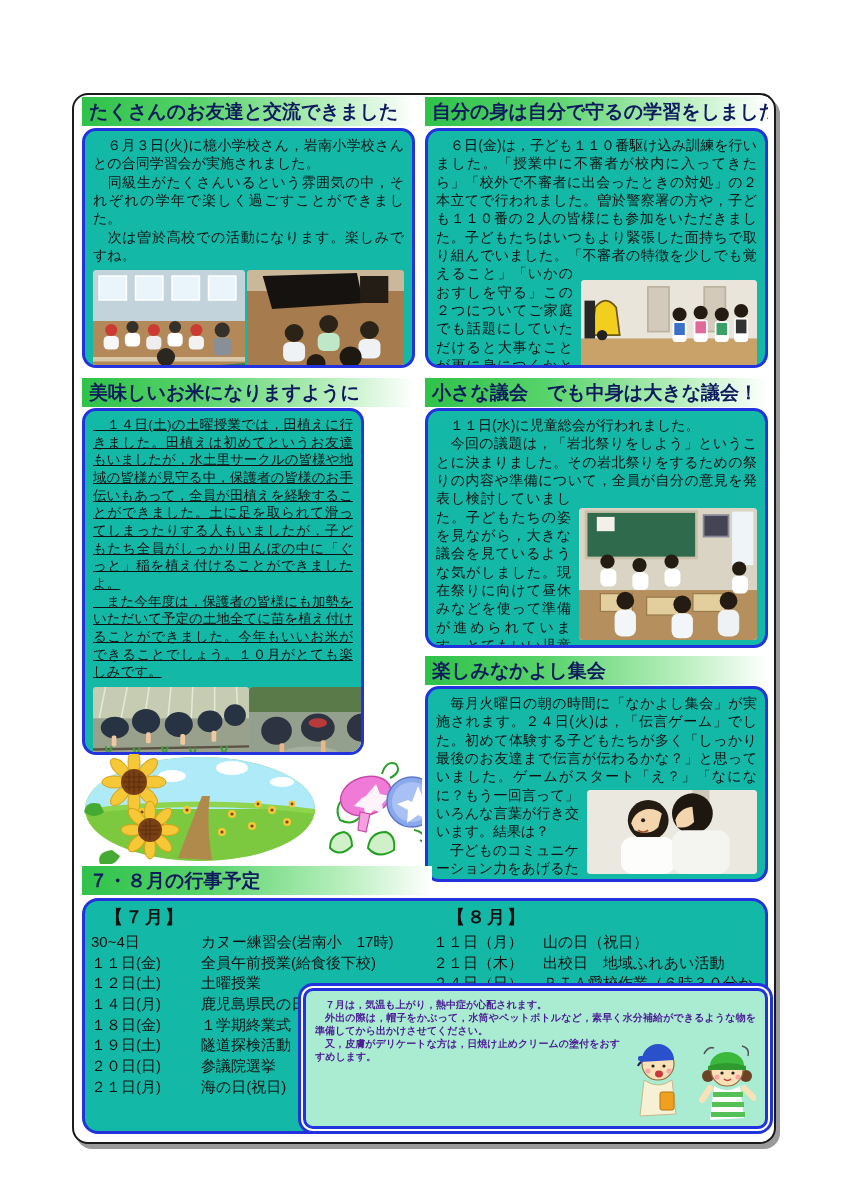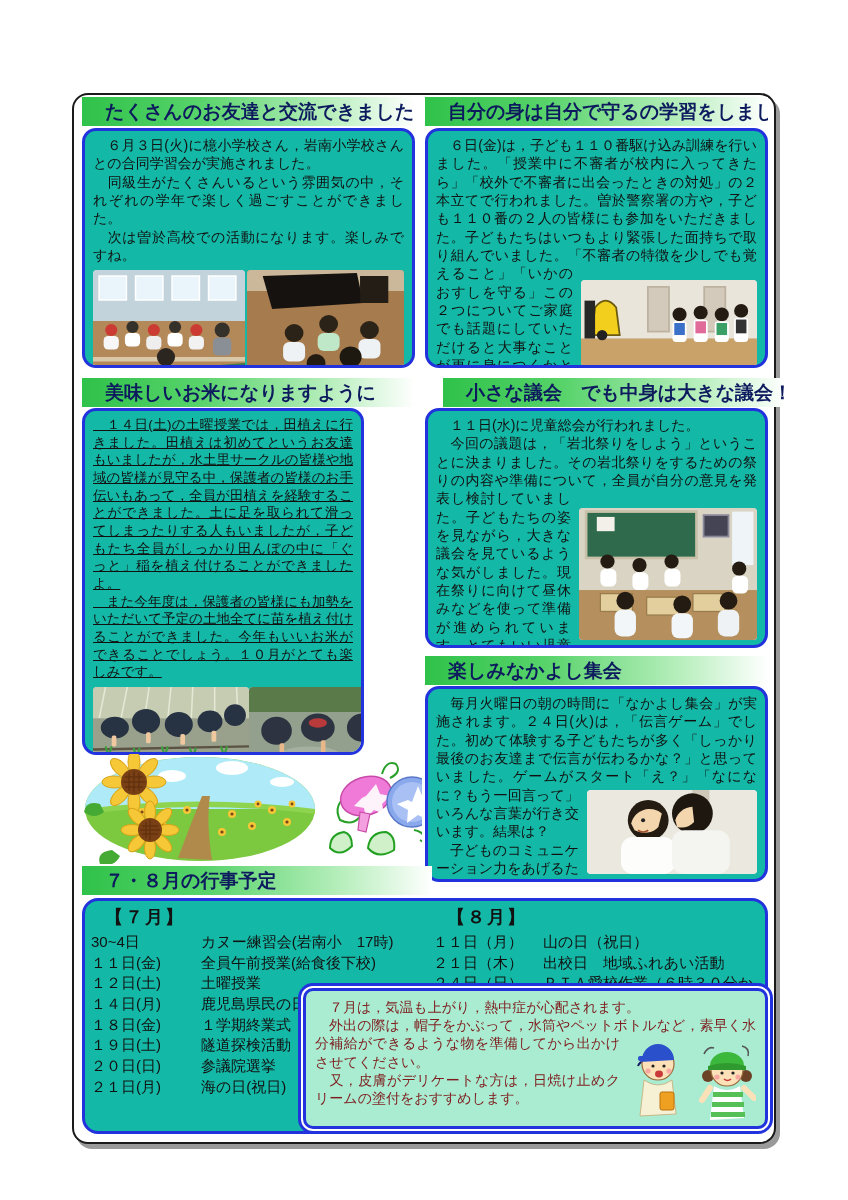--- a/index.html
+++ b/index.html
@@ -1,41 +1,41 @@
 <!DOCTYPE html>
 <html><head>
 <meta charset="utf-8">
 <style>
   html,body{margin:0;padding:0;background:#fff;}
   .page{position:relative;width:848px;height:1200px;background:#ffffff;overflow:hidden;
         font-family:"Liberation Sans","DejaVu Sans",sans-serif;color:#111;}
   .sheet{position:absolute;left:72px;top:93px;width:700px;height:1047px;background:#fff;
          border:2px solid #1a1a1a;border-radius:16px;box-shadow:4px 5px 0 #9a9a9a;}
   .sec-head{position:absolute;height:29px;line-height:29px;font-size:19px;font-weight:bold;
-            color:#0d1a5e;padding-left:23px;box-sizing:border-box;letter-spacing:0px;
+            color:#0d1a5e;padding-left:7px;box-sizing:border-box;letter-spacing:0px;
             background:linear-gradient(to right,#2fc24a 0%,#57d36a 35%,#b9efbe 75%,#ffffff 100%);
             white-space:nowrap;overflow:hidden;}
   .box{position:absolute;background:#14b8a6;border:3px solid #2233dd;border-radius:14px;
        box-sizing:border-box;padding:5px 8px;overflow:hidden;}
   .body{margin:0;font-size:14px;line-height:1.31;white-space:pre-line;text-align:justify;}
   .photo{border-radius:4px;overflow:hidden;background:#ddd;flex:0 0 auto;}
   .photo svg{display:block;width:100%;height:100%;}
   .photorow{display:flex;justify-content:space-between;margin-top:6px;}
   .fspacer{float:right;width:0;}
   .fphoto{float:right;clear:right;margin:4px 0 2px 8px;}
   
   .sch-col{position:absolute;font-size:15px;line-height:1.38;}
   .sch-month{font-size:18px;font-weight:bold;letter-spacing:2px;margin:0 0 2px 14px;}
   .sch-row{display:flex;}
   .sch-date{width:96px;white-space:pre;flex:0 0 auto;}
   .sch-event{margin-left:14px;white-space:pre-line;}
   .notice{position:absolute;left:303px;top:988px;width:465px;height:141px;background:#a9ecd2;
           border:3px solid #2233dd;border-radius:10px;box-shadow:0 0 0 2px #ffffff,0 0 0 5px #2233dd;
           box-sizing:border-box;padding:7px 9px;overflow:hidden;}
-  .notice .body{font-size:14px;font-weight:normal;color:#7f1d1d;line-height:1.3;}
+  .notice .body{font-size:10px;font-weight:bold;color:#4c1d95;line-height:1.3;}
   .deco{position:absolute;}
 </style>
 </head>
 <body>
 
 <div class="page">
   <div class="sheet"></div>
 
   <div class="sec-head" style="left:82px;top:97px;width:333px;">たくさんのお友達と交流できました</div>
   <div class="box" style="left:82px;top:128px;width:333px;height:240px;">
@@ -190,21 +190,21 @@
               <path d="M14 54 l-2 -6 M14 54 l2 -6"></path>
               <path d="M34 55 l-2 -6 M34 55 l2 -6"></path>
               <path d="M56 54 l-2 -6 M56 54 l2 -6"></path>
               <path d="M78 55 l-2 -6 M78 55 l2 -6"></path>
             </g>
         </svg>
       </div>
     </div>
   </div>
 
-  <div class="sec-head" style="left:443px;top:378px;width:343px;text-align:center;">小さな議会　でも中身は大きな議会！</div>
+  <div class="sec-head" style="left:425px;top:378px;width:343px;">小さな議会　でも中身は大きな議会！</div>
   <div class="box" style="left:425px;top:408px;width:343px;height:240px;">
     <div class="fspacer" style="height:88px;"></div>
     <div class="fphoto photo" style="width:178px;height:132px;">
       <svg viewBox="0 0 100 74" preserveAspectRatio="none">
         <rect x="0" y="0" width="100" height="74" fill="#d9d4c4"></rect>
         <rect x="4" y="2" width="62" height="26" fill="#2f6a4c" stroke="#c8c0a8" stroke-width="1.5"></rect>
         <rect x="10" y="5" width="10" height="8" fill="#f2f0e8"></rect>
         <rect x="70" y="4" width="14" height="12" fill="#445" stroke="#889" stroke-width="1"></rect>
         <rect x="86" y="2" width="12" height="30" fill="#eef4f8"></rect>
         <rect x="0" y="46" width="100" height="28" fill="#b5905e"></rect>

